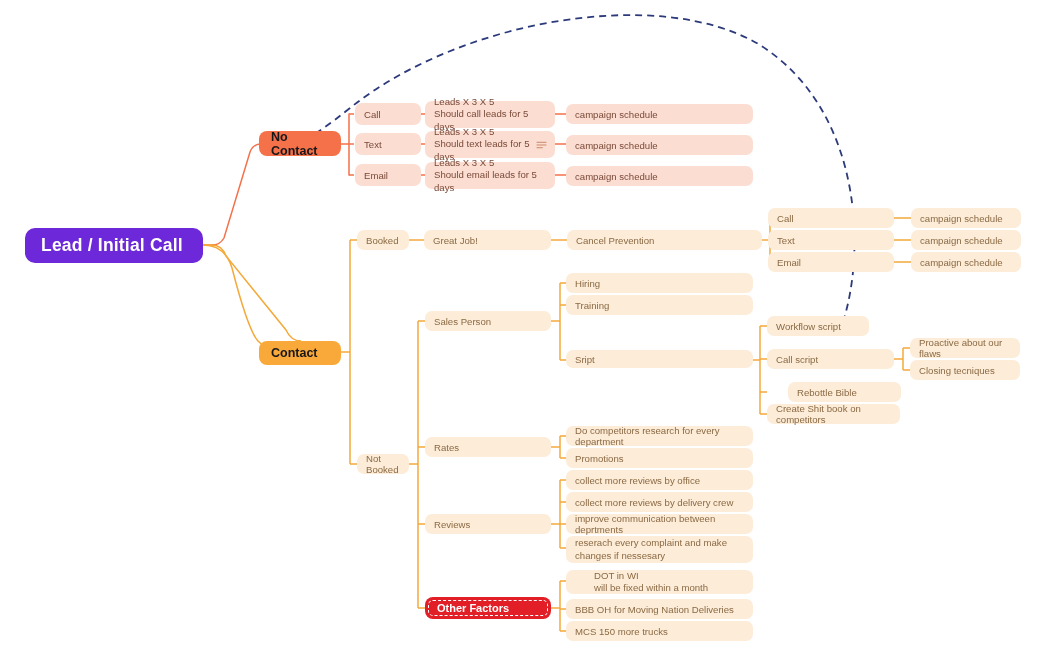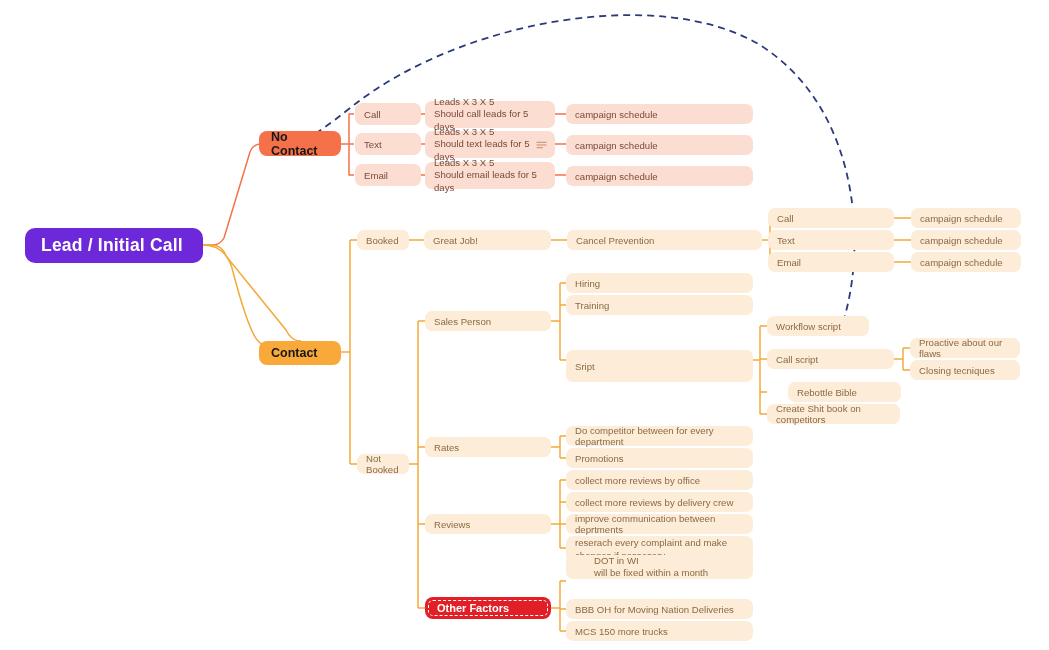--- a/index.html
+++ b/index.html
@@ -197,21 +197,21 @@
 
   <div class="node n-cream" style="left:425px;top:311px;width:126px;height:20px;">
     <span class="txt">Sales Person</span>
   </div>
   <div class="node n-cream" style="left:566px;top:273px;width:187px;height:20px;">
     <span class="txt">Hiring</span>
   </div>
   <div class="node n-cream" style="left:566px;top:295px;width:187px;height:20px;">
     <span class="txt">Training</span>
   </div>
-  <div class="node n-cream" style="left:566px;top:350px;width:187px;height:32px;border-radius:7px;">
+  <div class="node n-cream" style="left:566px;top:350px;width:187px;height:18px;border-radius:7px;">
     <span class="txt">Sript</span>
   </div>
 
   <div class="node n-cream" style="left:767px;top:316px;width:102px;height:20px;">
     <span class="txt">Workflow script</span>
   </div>
   <div class="node n-cream" style="left:767px;top:349px;width:127px;height:20px;">
     <span class="txt">Call script</span>
   </div>
   <div class="node n-cream" style="left:910px;top:338px;width:110px;height:20px;">
@@ -224,21 +224,21 @@
     <span class="txt">Rebottle Bible</span>
   </div>
   <div class="node n-cream" style="left:767px;top:404px;width:133px;height:20px;">
     <span class="txt">Create Shit book on competitors</span>
   </div>
 
   <div class="node n-cream" style="left:425px;top:437px;width:126px;height:20px;">
     <span class="txt">Rates</span>
   </div>
   <div class="node n-cream" style="left:566px;top:426px;width:187px;height:20px;">
-    <span class="txt">Do competitor between for every department</span>
+    <span class="txt">Do competitors research for every department</span>
   </div>
   <div class="node n-cream" style="left:566px;top:448px;width:187px;height:20px;">
     <span class="txt">Promotions</span>
   </div>
 
   <div class="node n-cream" style="left:425px;top:514px;width:126px;height:20px;">
     <span class="txt">Reviews</span>
   </div>
   <div class="node n-cream" style="left:566px;top:470px;width:187px;height:20px;">
     <span class="txt">collect more reviews by office</span>
@@ -249,21 +249,21 @@
   <div class="node n-cream" style="left:566px;top:514px;width:187px;height:20px;">
     <span class="txt">improve communication between deprtments</span>
   </div>
   <div class="node n-cream multi" style="left:566px;top:536px;width:187px;height:27px;">
     <span class="txt">reserach every complaint and make changes if nessesary</span>
   </div>
 
   <div class="node n-red" style="left:425px;top:597px;width:126px;height:22px;">
     <span class="txt">Other Factors</span>
   </div>
-  <div class="node n-cream multi" style="left:566px;top:555px;width:187px;height:24px;padding-left:28px;">
+  <div class="node n-cream multi" style="left:566px;top:570px;width:187px;height:24px;padding-left:28px;">
     <span class="txt">DOT in WI
 will be fixed within a month</span>
   </div>
   <div class="node n-cream" style="left:566px;top:599px;width:187px;height:20px;">
     <span class="txt">BBB OH for Moving Nation Deliveries</span>
   </div>
   <div class="node n-cream" style="left:566px;top:621px;width:187px;height:20px;">
     <span class="txt">MCS 150 more trucks</span>
   </div>
 

